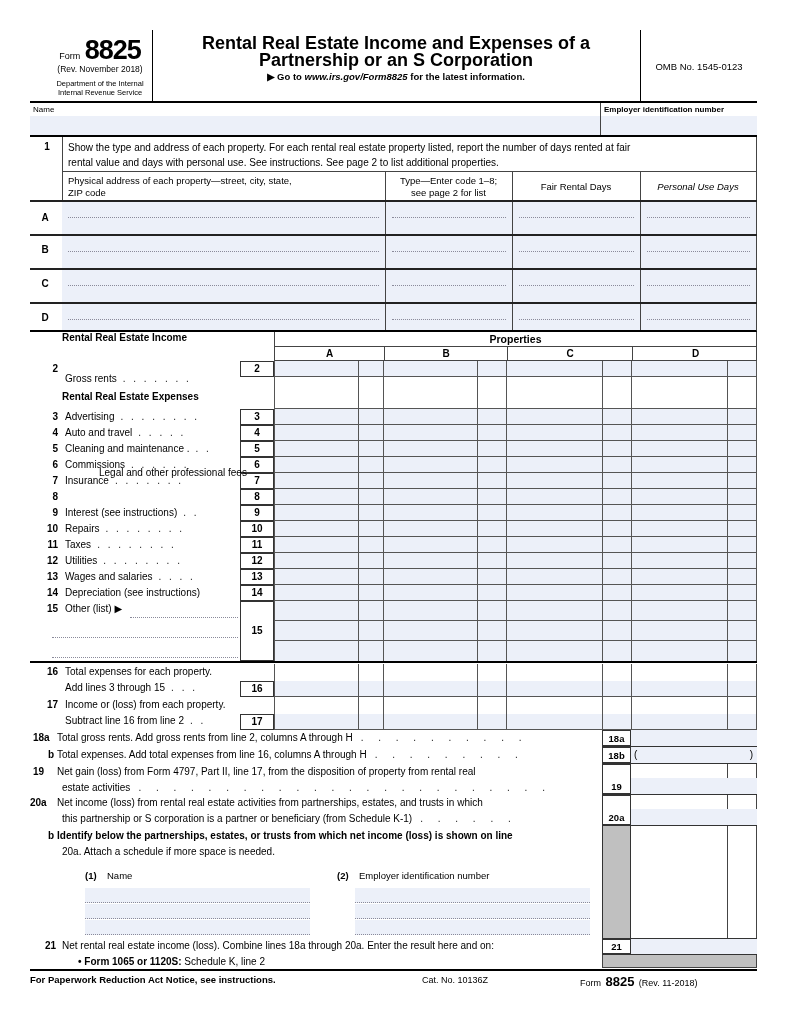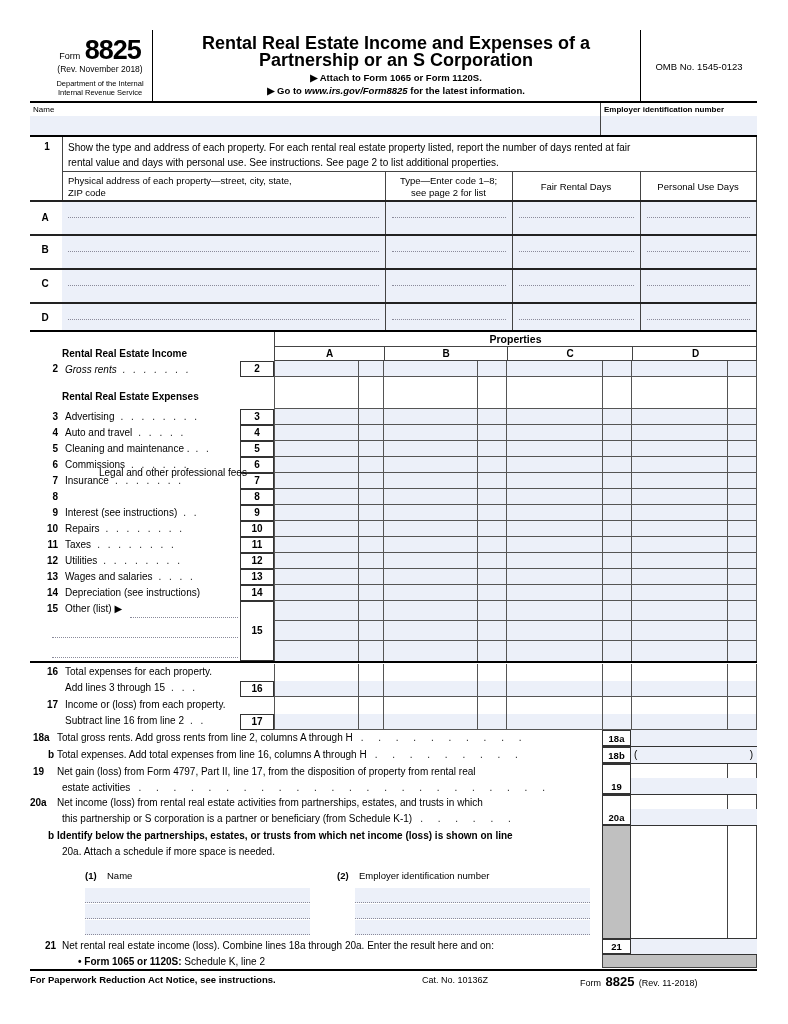--- a/index.html
+++ b/index.html
@@ -93,21 +93,20 @@
       <div><span class="formword">Form</span>
         <span class="formnum-big">8825</span></div>
       <div class="rev">(Rev. November 2018)</div>
       <div class="dept">Department of the Internal</div>
       <div class="dept" style="margin-top:0;">Internal Revenue Service</div>
     </div>
     <div class="vline" style="left:122px; top:0; height:73px;"></div>
     <div class="abs ctr" style="left:123px; top:5px; width:486px;">
       <div class="title1">Rental Real Estate Income and Expenses of a</div>
       <div class="title1">Partnership or an S Corporation</div>
-      <div class="sub">▶ Attach to Form 1065 or Form 1120S.</div>
       <div class="sub" style="margin-top:2px;"><span>▶ Go to </span><span class="it">www.irs.gov/Form8825</span><span> for the latest information.</span></div>
     </div>
     <div class="vline" style="left:610px; top:0; height:73px;"></div>
     <div class="abs" style="left:611px; top:0; width:116px; height:73px; display:flex; align-items:center; justify-content:center;">
       <span class="omb">OMB No. 1545-0123</span>
     </div>
   </div>
 
   <div id="namerow">
     <div class="abs minilab" style="left:3px; top:2px;">Name</div>
@@ -127,21 +126,21 @@
     <div class="tline" style="left:32px; top:34px; width:694px;"></div>
     <div class="abs colhdr" style="left:38px; top:38px; width:316px;">
       <div>Physical address of each property—street, city, state,</div>
       <div>ZIP code</div>
     </div>
     <div class="abs colhdr ctr" style="left:356px; top:38px; width:125px;">
       <div>Type—Enter code 1–8;</div>
       <div>see page 2 for list</div>
     </div>
     <div class="abs colhdr ctr" style="left:483px; top:44px; width:126px;">Fair Rental Days</div>
-    <div class="abs colhdr ctr" style="left:611px; top:44px; width:114px;">Personal Use Days</div>
+    <div class="abs colhdr ctr" style="left:611px; top:44px; width:114px;font-style:italic;">Personal Use Days</div>
     <div class="vline" style="left:355px; top:34px; height:29px; border-left-color:#444;"></div>
     <div class="vline" style="left:482px; top:34px; height:29px; border-left-color:#444;"></div>
     <div class="vline" style="left:610px; top:34px; height:29px; border-left-color:#444;"></div>
     <div class="psep" style="top:63px;"></div>
 
     <div class="rowletter" style="top:75px;">A</div>
     <div class="prow" style="top:65px;">
       <div class="pcell">
           <div class="dotline"></div>
         </div>
@@ -208,24 +207,24 @@
   <div id="props">
     <div class="trow">Properties</div>
     <div class="crow">
       <div>A</div>
       <div>B</div>
       <div>C</div>
       <div>D</div>
     </div>
   </div>
 
-  <div class="sechead" style="top:348px;">Rental Real Estate Income</div>
+  <div class="sechead" style="top:332px;">Rental Real Estate Income</div>
 
   <div class="lnum" style="top:363px;">2</div>
-  <div class="llab" style="top:364px;font-style:italic;"><span>Gross rents</span><span class="dots">. . . . . . .</span></div>
+  <div class="llab" style="top:373px;"><span>Gross rents</span><span class="dots">. . . . . . .</span></div>
   <div class="grow" style="top:361px; height:16px;">
     <div class="numbox" style="top:0; height:16px; line-height:14px;">2</div>
     <div class="cells8 fill bb" style="top:0; height:16px;">
         <div class="c8"></div>
         <div class="c8"></div>
         <div class="c8"></div>
         <div class="c8"></div>
         <div class="c8"></div>
         <div class="c8"></div>
         <div class="c8"></div>

